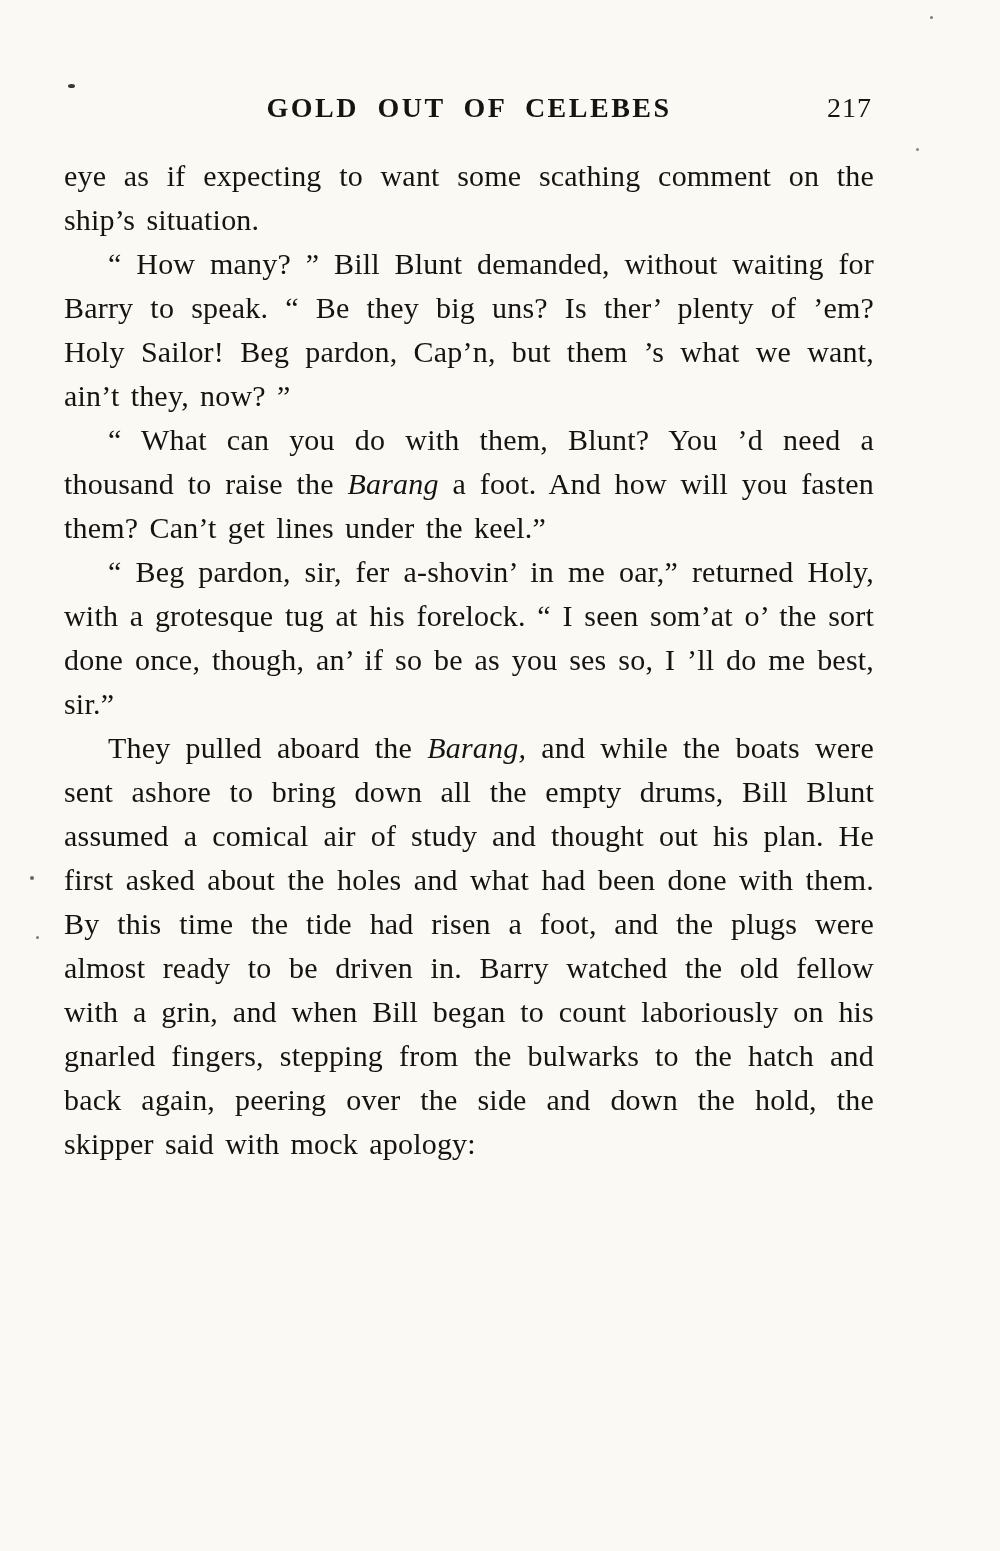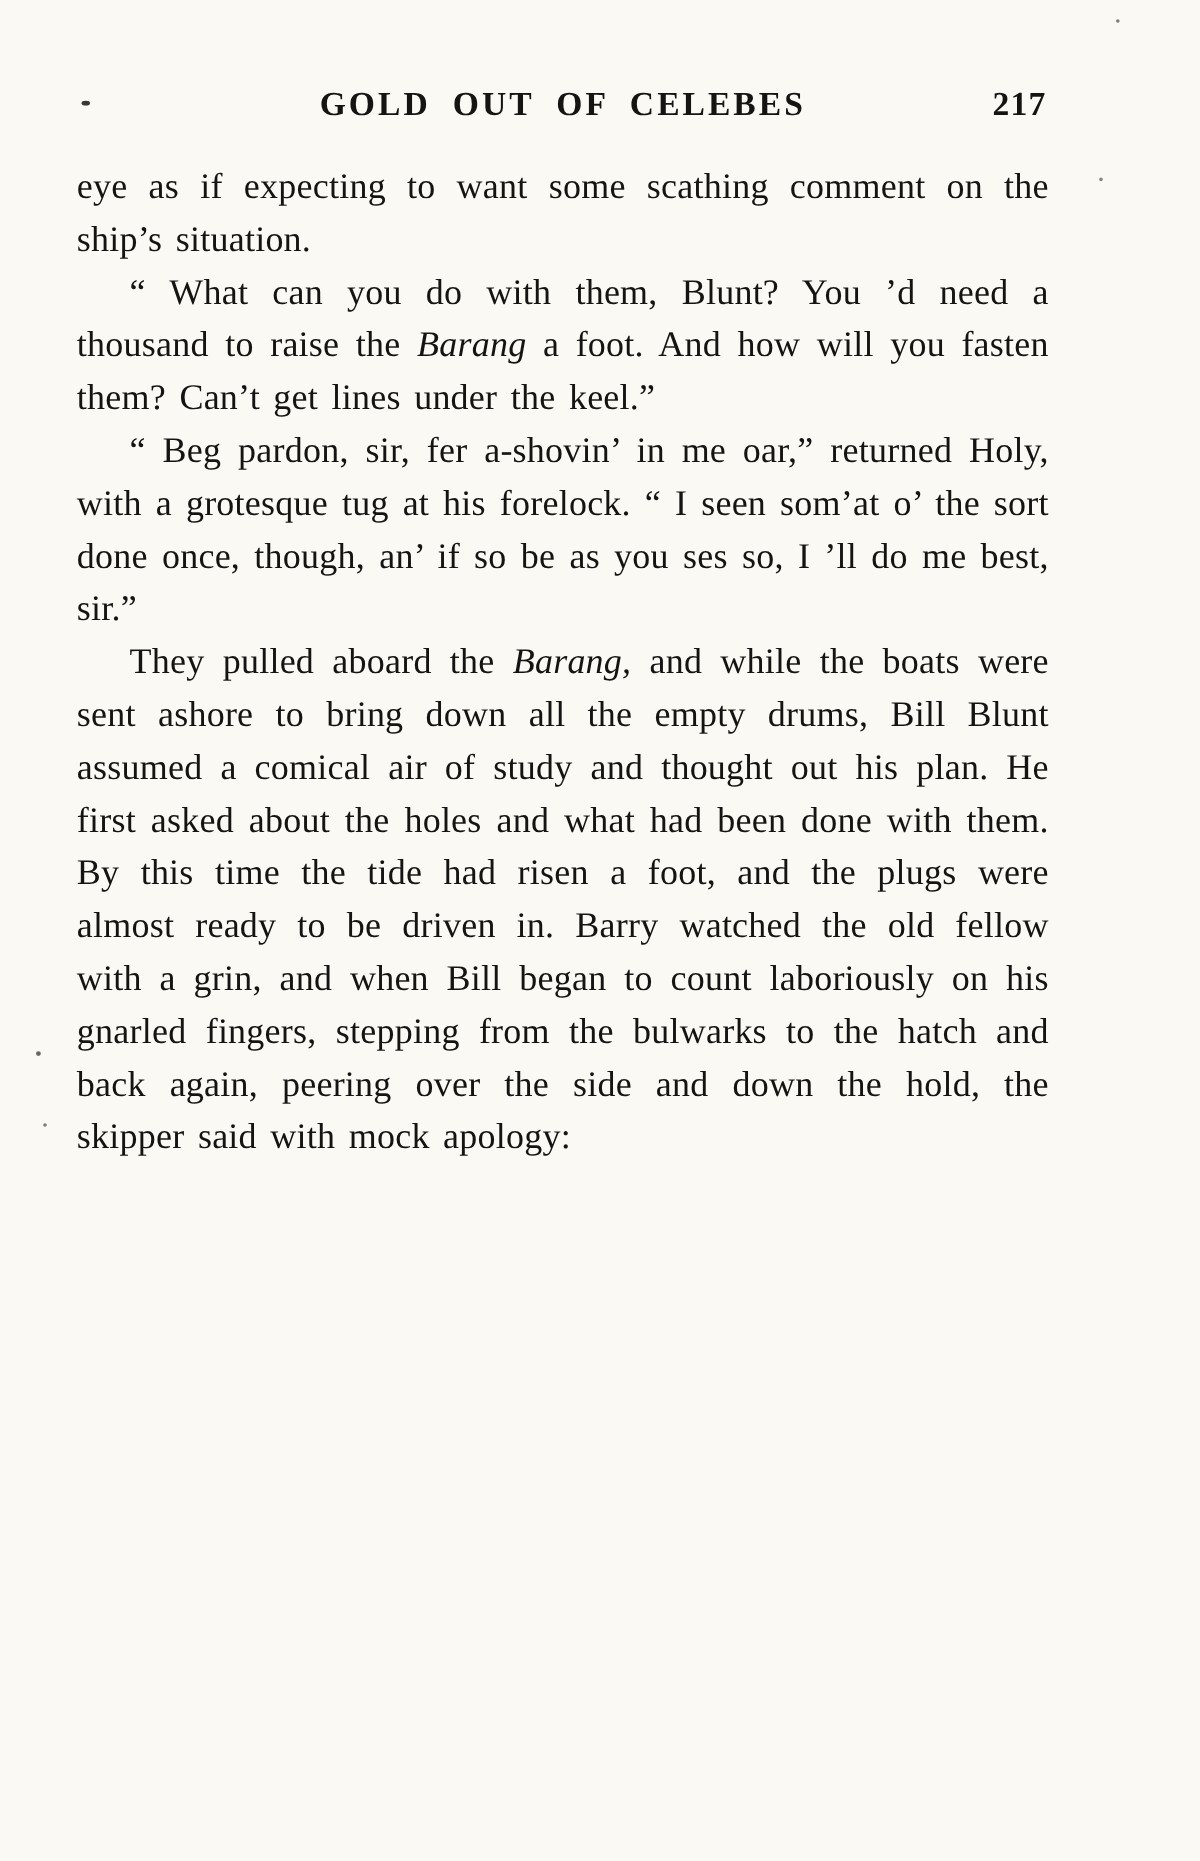--- a/index.html
+++ b/index.html
@@ -11,43 +11,43 @@
     height: 1551px;
     background: #fbf9f4;
     font-family: "Liberation Serif", "DejaVu Serif", serif;
     color: #151412;
     position: relative;
     overflow: hidden;
   }
   .page {
     position: relative;
     width: 810px;
-    margin: 16px auto 0 64px;
-    padding-top: 56px;
+    margin: 0 auto 0 64px;
+    padding-top: 92px;
   }
   .page-header {
     position: relative;
     height: 40px;
     margin-bottom: 22px;
   }
   .running-title {
     display: block;
     text-align: center;
     font-size: 28px;
     letter-spacing: 2.5px;
     word-spacing: 9px;
     font-weight: 600;
   }
   .page-number {
     position: absolute;
     right: 2px;
     top: 0;
     font-size: 28px;
     letter-spacing: 1px;
-    font-weight: 700;
+    font-weight: 400;
   }
   .page-body p {
     margin: 0;
     font-size: 30px;
     line-height: 44px;
     text-align: justify;
     word-spacing: 3.5px;
     letter-spacing: 0.2px;
   }
   .page-body p.indent {
@@ -73,17 +73,18 @@
 <div class="artifact a4"></div>
 <div class="artifact a5"></div>
 
 <div class="page">
   <div class="page-header">
     <span class="running-title">GOLD OUT OF CELEBES</span>
     <span class="page-number">217</span>
   </div>
   <div class="page-body" id="page-body">
       <p class=""><span>eye as if expecting to want some scathing comment on the ship’s situation.</span></p>
+      <p class="indent"><span>“ How many? ” Bill Blunt demanded, without waiting for Barry to speak.  “ Be they big uns?  Is ther’ plenty of ’em?  Holy Sailor!  Beg pardon, Cap’n, but them ’s what we want, ain’t they, now? ”</span></p>
       <p class="indent"><span>“ What can you do with them, Blunt?  You ’d need a thousand to raise the </span><i>Barang</i><span> a foot.  And how will you fasten them?  Can’t get lines under the keel.”</span></p>
       <p class="indent"><span>“ Beg pardon, sir, fer a-shovin’ in me oar,” returned Holy, with a grotesque tug at his forelock. “ I seen som’at o’ the sort done once, though, an’ if so be as you ses so, I ’ll do me best, sir.”</span></p>
       <p class="indent"><span>They pulled aboard the </span><i>Barang,</i><span> and while the boats were sent ashore to bring down all the empty drums, Bill Blunt assumed a comical air of study and thought out his plan.  He first asked about the holes and what had been done with them.  By this time the tide had risen a foot, and the plugs were almost ready to be driven in.  Barry watched the old fellow with a grin, and when Bill began to count laboriously on his gnarled fingers, stepping from the bulwarks to the hatch and back again, peering over the side and down the hold, the skipper said with mock apology:</span></p>
     </div>
 </div>
 
 </body></html>

